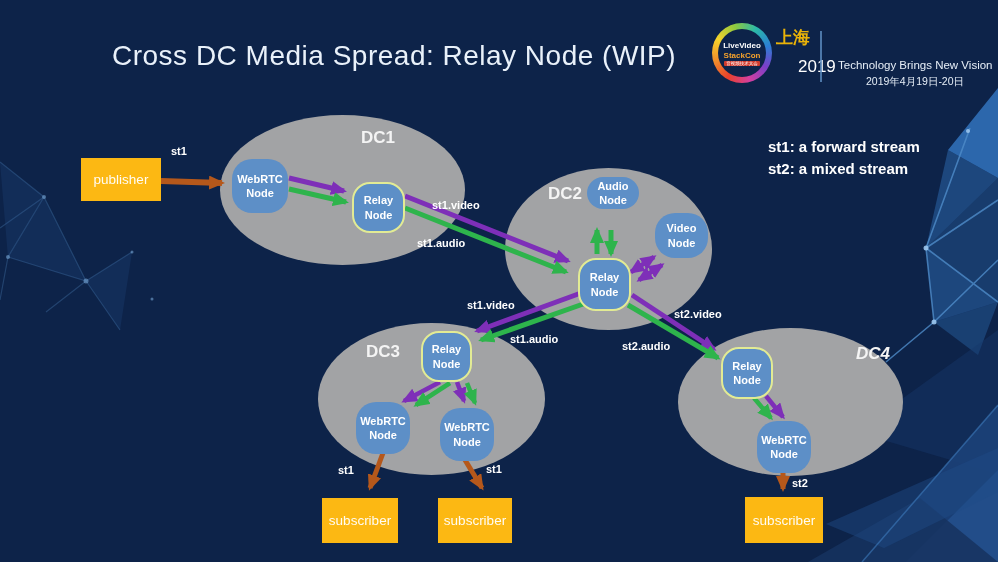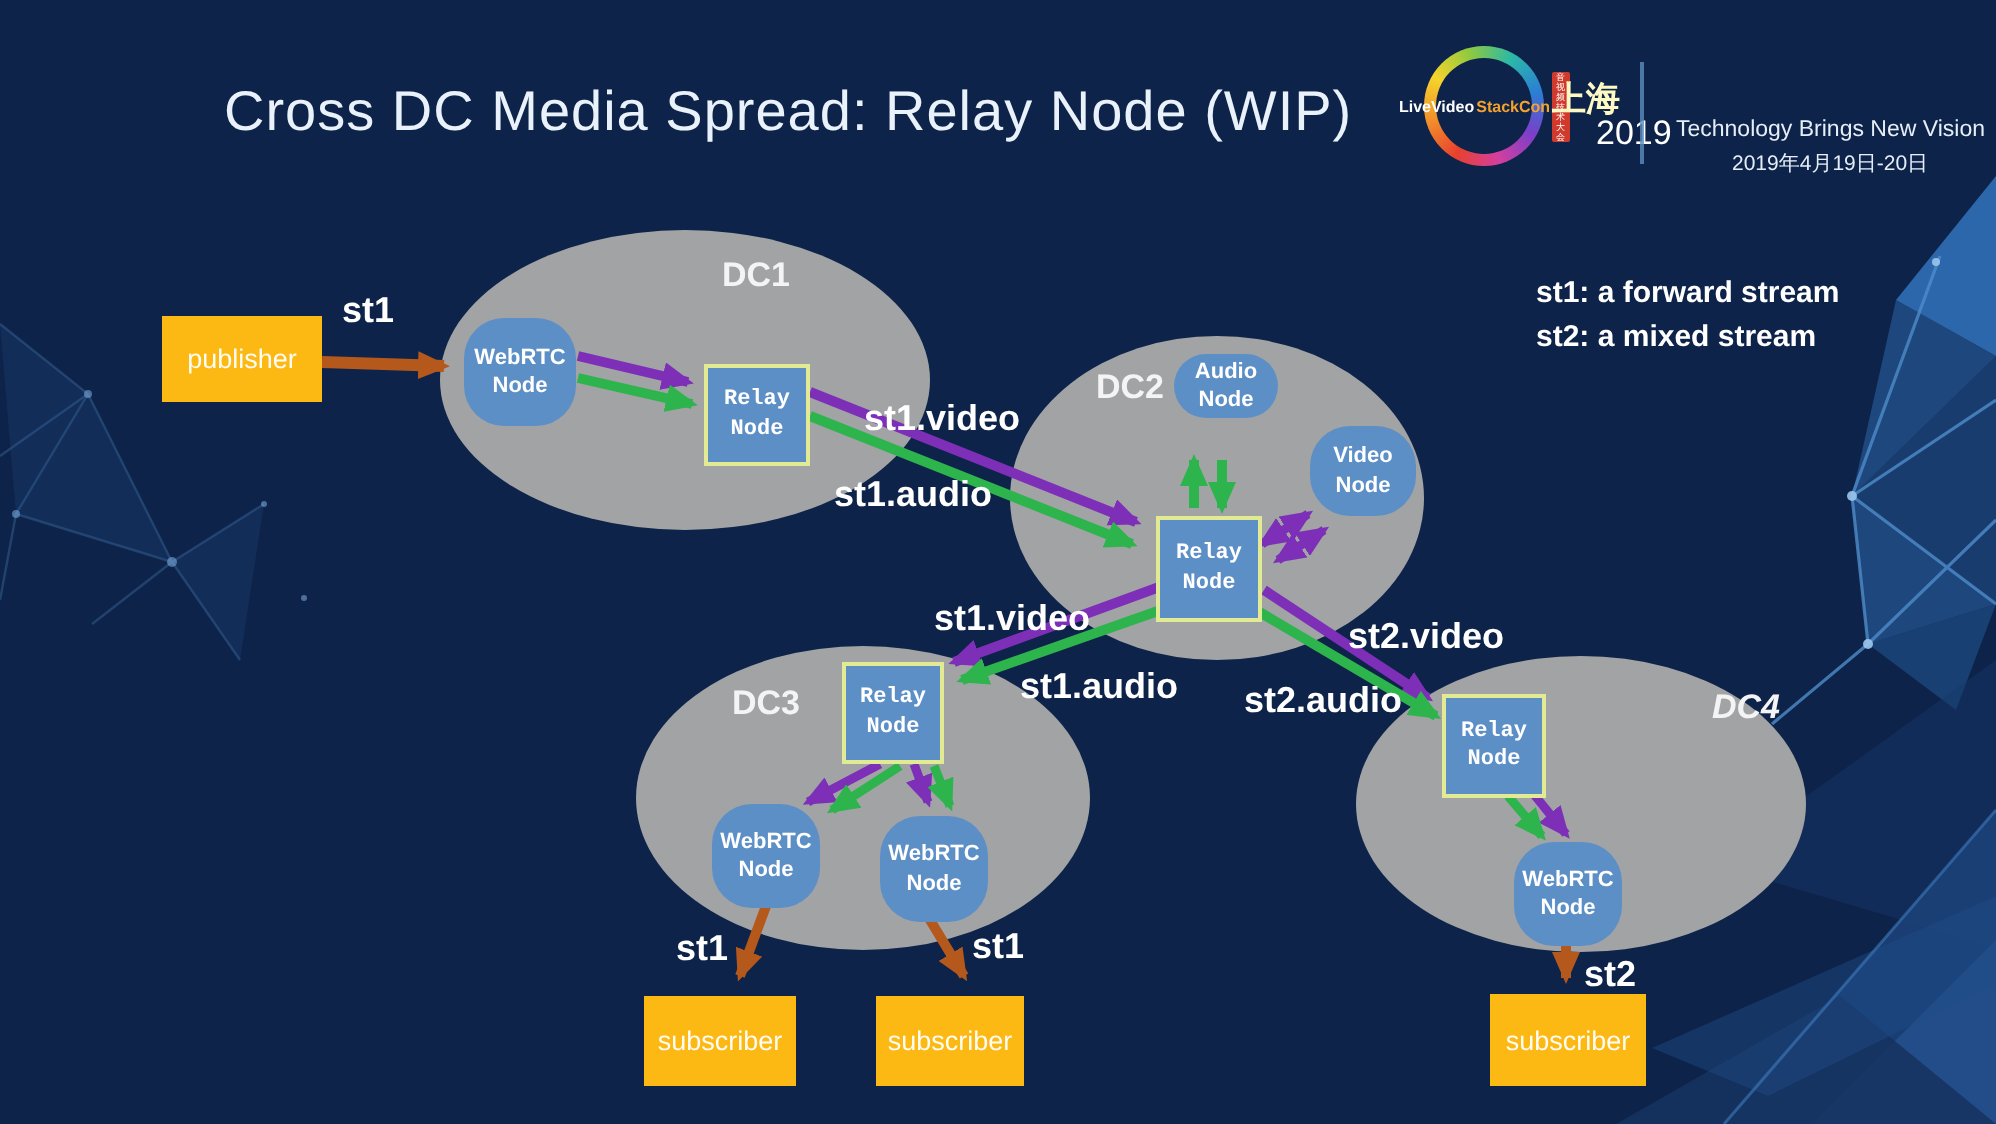--- a/index.html
+++ b/index.html
@@ -5,35 +5,35 @@
   html,body{margin:0;padding:0;background:#000;}
   .slide{position:relative;width:998px;height:562px;background:#0d2349;overflow:hidden;
          font-family:"Liberation Sans",sans-serif;padding-left:12px;}
   svg.layer{position:absolute;left:0;top:0;}
   .z0{z-index:0;} .z2{z-index:2;}
   .ellipse{position:absolute;background:#a2a3a5;border-radius:50%;z-index:1;}
   .dc-label{position:absolute;color:#f4f4f4;font-weight:bold;font-size:17px;z-index:3;}
   .node{position:absolute;background:#5d8fc7;border-radius:20px;color:#fff;font-weight:bold;
         font-size:11px;line-height:1.3;display:flex;align-items:center;justify-content:center;
         text-align:center;z-index:3;padding:1px;box-sizing:border-box;}
-  .node.relay{border:2.5px solid #e2eb94;border-radius:0;font-family:Liberation Mono, monospace;}
+  .node.relay{border:2.5px solid #e2eb94;border-radius:18px;}
   .endpoint{position:absolute;background:#fcb813;color:rgba(255,255,255,0.95);font-size:13.5px;
         display:flex;align-items:center;justify-content:center;z-index:3;}
-  .elabel{position:absolute;color:#fff;font-weight:bold;font-size:18px;z-index:4;white-space:nowrap;}
+  .elabel{position:absolute;color:#fff;font-weight:bold;font-size:11px;z-index:4;white-space:nowrap;}
   .title{position:absolute;left:112px;top:40px;font-size:28px;color:#e9f1fa;letter-spacing:0.5px;z-index:3;}
   .legend{position:absolute;left:768px;top:136px;z-index:3;color:#fff;font-weight:bold;font-size:15px;line-height:22px;}
   
   .logo-ring{position:absolute;left:712px;top:23px;width:60px;height:60px;border-radius:50%;z-index:3;
      background:conic-gradient(from 210deg,#e8412c,#f2902b,#f5d32c,#8fc93f,#2bb9a8,#2b7fd4,#7a3fc9,#d43f9e,#e8412c);}
   .logo-inner{position:absolute;left:6px;top:6px;width:48px;height:48px;border-radius:50%;background:#0d2349;
-     display:flex;flex-direction:row;align-items:center;justify-content:center;gap:1px;}
+     display:flex;flex-direction:column;align-items:center;justify-content:center;gap:1px;}
   .logo-l1{color:#fff;font-size:8px;font-weight:bold;}
   .logo-l2{color:#f5a22c;font-size:8px;font-weight:bold;}
   .logo-l3{background:#d03a2c;color:#fff;font-size:4.5px;padding:0 2px;border-radius:1px;}
-  .city{position:absolute;left:776px;top:38px;color:#fef9c3;font-weight:bold;font-size:17px;z-index:3;}
+  .city{position:absolute;left:776px;top:26px;color:#eab308;font-weight:bold;font-size:17px;z-index:3;}
   .year{position:absolute;left:772px;top:57px;color:#fff;font-size:17px;z-index:3;margin-left:26px;}
   .hdiv{position:absolute;left:820px;top:31px;width:2px;height:51px;background:#5d8cc0;opacity:.8;z-index:3;}
   .slogan-cn{position:absolute;left:836px;top:33px;color:#fff;font-weight:bold;font-size:22px;letter-spacing:2px;z-index:3;}
   .slogan-en{position:absolute;left:838px;top:59px;color:#e6eef7;font-size:11.5px;z-index:3;}
   .edate{position:absolute;left:866px;top:75px;color:#e6eef7;font-size:10.5px;z-index:3;}
 </style>
 </head>
 <body>
 
 <div class="slide">

